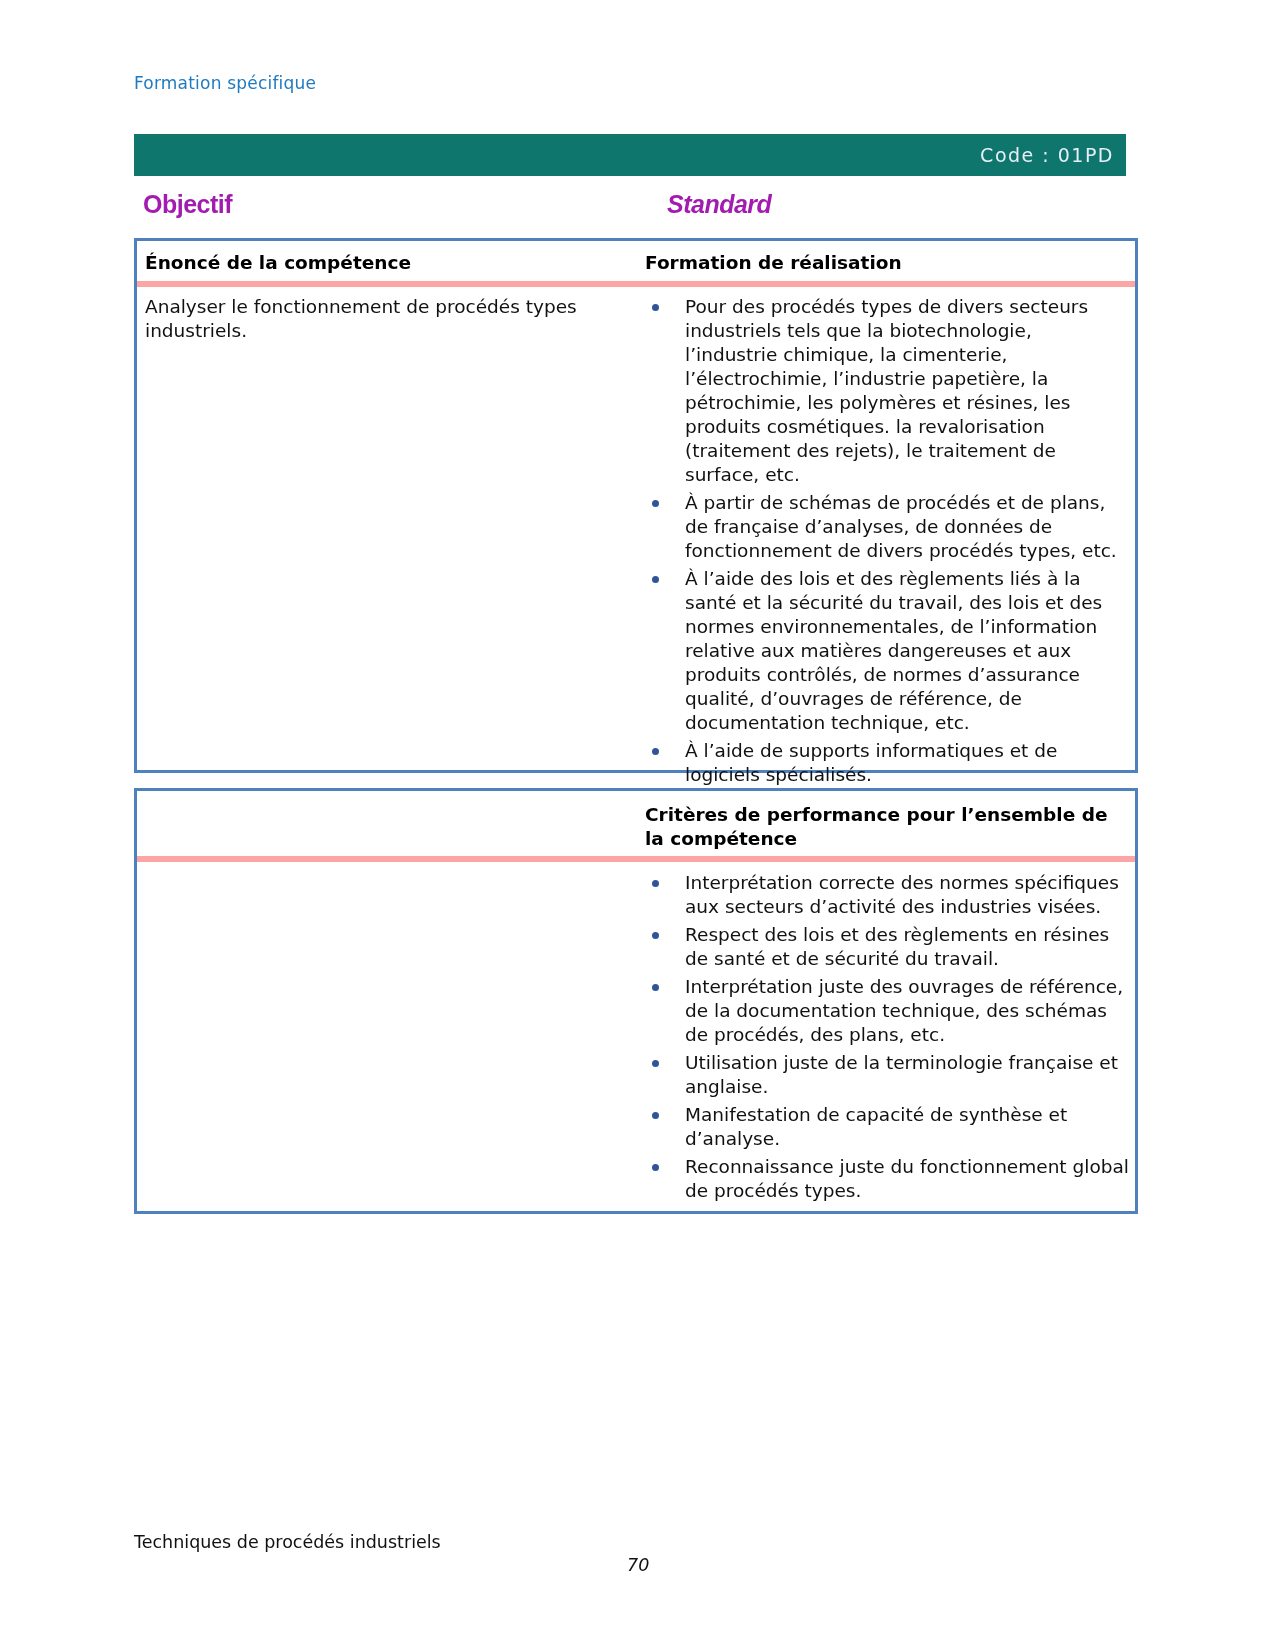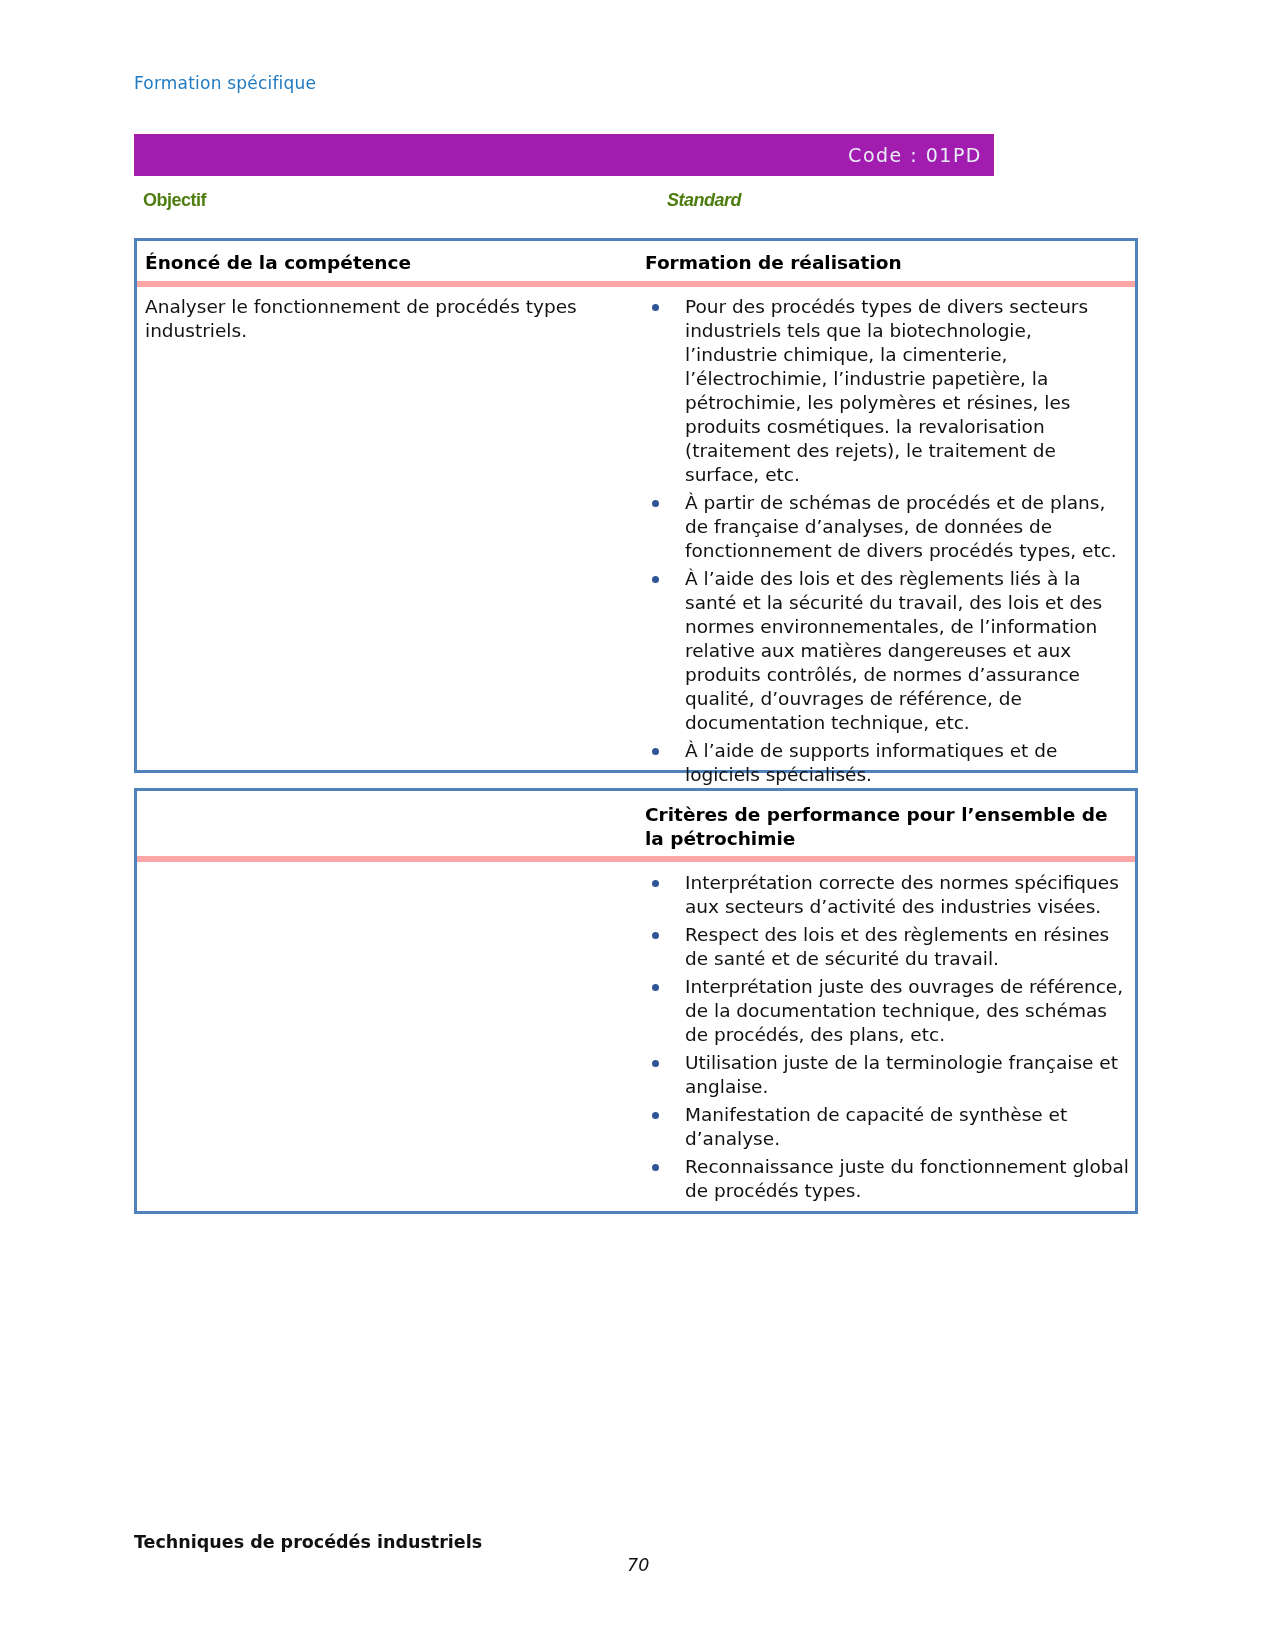--- a/index.html
+++ b/index.html
@@ -1,38 +1,38 @@
 <!DOCTYPE html>
 <html><head>
 <meta charset="utf-8">
 <style>
   html, body { margin:0; padding:0; background:#ffffff; }
   body { width:1275px; height:1650px; position:relative; font-family:"DejaVu Sans", sans-serif; color:#111; }
   .running-head { position:absolute; left:134px; top:73px; font-size:17px; color:#1f7ac2; letter-spacing:0.2px; }
-  .code-bar { position:absolute; left:134px; top:134px; width:860px; height:42px; background:#a21caf; }
+  .code-bar { position:absolute; left:134px; top:134px; width:992px; height:42px; background:#0f766e; }
   .code-text { position:absolute; right:12px; top:10px; font-size:19px; color:#e8eef7; letter-spacing:1.5px; }
-  .col-heading { position:absolute; top:190px; font-family:"Liberation Sans", sans-serif; font-weight:bold; font-size:18px; color:#4d7c0f; letter-spacing:-0.5px; }
+  .col-heading { position:absolute; top:190px; font-family:"Liberation Sans", sans-serif; font-weight:bold; font-size:25px; color:#a21caf; letter-spacing:-0.5px; }
   .h-obj { left:143px; }
   .h-std { left:667px;font-style:italic; }
   .box { position:absolute; left:134px; width:1004px; border:3px solid #4f81bd; box-sizing:border-box; }
   .box1 { top:238px; height:535px; }
   .box2 { top:788px; height:426px; }
   .row-head { position:absolute; left:0; right:0; top:0; border-bottom:6px solid #fca5a5; box-sizing:border-box; }
   .box1 .row-head { height:46px; }
   .box2 .row-head { height:71px; }
   .cell-title { position:absolute; font-weight:bold; font-size:18.5px; color:#000; line-height:24px; }
   .left-title { left:8px; top:10px; }
   .right-title { left:508px; top:10px; width:470px; }
   .box2 .right-title { top:12px; }
   .left-text { position:absolute; left:8px; top:54px; width:460px; font-size:18.5px; line-height:24px; }
   ul.bullets { position:absolute; left:508px; top:54px; width:485px; margin:0; padding:0; list-style:none; }
   .box2 ul.bullets { top:80px; }
   ul.bullets li { position:relative; padding-left:40px; font-size:18.5px; line-height:24px; margin-bottom:4px; color:#111; }
   .bullet-dot { position:absolute; left:7px; top:9px; width:7px; height:7px; border-radius:50%; background:#2f5597; }
-  .footer-title { position:absolute; left:134px; top:1532px; font-size:17.5px; color:#111;font-weight:bold; }
+  .footer-title { position:absolute; left:134px; top:1532px; font-size:17.5px; color:#111; }
   .page-num { position:absolute; left:627px; top:1555px; font-size:17.5px; color:#111;font-style:italic; }
 </style>
 </head>
 <body>
 
 <div class="running-head">Formation spécifique</div>
 
 <div class="code-bar">
   <span class="code-text">Code :  01PD</span>
 </div>
@@ -49,21 +49,21 @@
   <ul class="bullets">
     <li><span class="bullet-dot"></span><span>Pour des procédés types de divers secteurs industriels tels que la biotechnologie, l’industrie chimique, la cimenterie, l’électrochimie, l’industrie papetière, la pétrochimie, les polymères et résines, les produits cosmétiques. la revalorisation (traitement des rejets), le traitement de surface, etc.</span></li>
     <li><span class="bullet-dot"></span><span>À partir de schémas de procédés et de plans, de française d’analyses, de données de fonctionnement de divers procédés types, etc.</span></li>
     <li><span class="bullet-dot"></span><span>À l’aide des lois et des règlements liés à la santé et la sécurité du travail, des lois et des normes environnementales, de l’information relative aux matières dangereuses et aux produits contrôlés, de normes d’assurance qualité, d’ouvrages de référence, de documentation technique, etc.</span></li>
     <li><span class="bullet-dot"></span><span>À l’aide de supports informatiques et de logiciels spécialisés.</span></li>
   </ul>
 </div>
 
 <div class="box box2">
   <div class="row-head">
-    <span class="cell-title right-title">Critères de performance pour l’ensemble de la pétrochimie</span>
+    <span class="cell-title right-title">Critères de performance pour l’ensemble de la compétence</span>
   </div>
   <ul class="bullets">
     <li><span class="bullet-dot"></span><span>Interprétation correcte des normes spécifiques aux secteurs d’activité des industries visées.</span></li>
     <li><span class="bullet-dot"></span><span>Respect des lois et des règlements en résines de santé et de sécurité du travail.</span></li>
     <li><span class="bullet-dot"></span><span>Interprétation juste des ouvrages de référence, de la documentation technique, des schémas de procédés, des plans, etc.</span></li>
     <li><span class="bullet-dot"></span><span>Utilisation juste de la terminologie française et anglaise.</span></li>
     <li><span class="bullet-dot"></span><span>Manifestation de capacité de synthèse et d’analyse.</span></li>
     <li><span class="bullet-dot"></span><span>Reconnaissance juste du fonctionnement global de procédés types.</span></li>
   </ul>
 </div>

